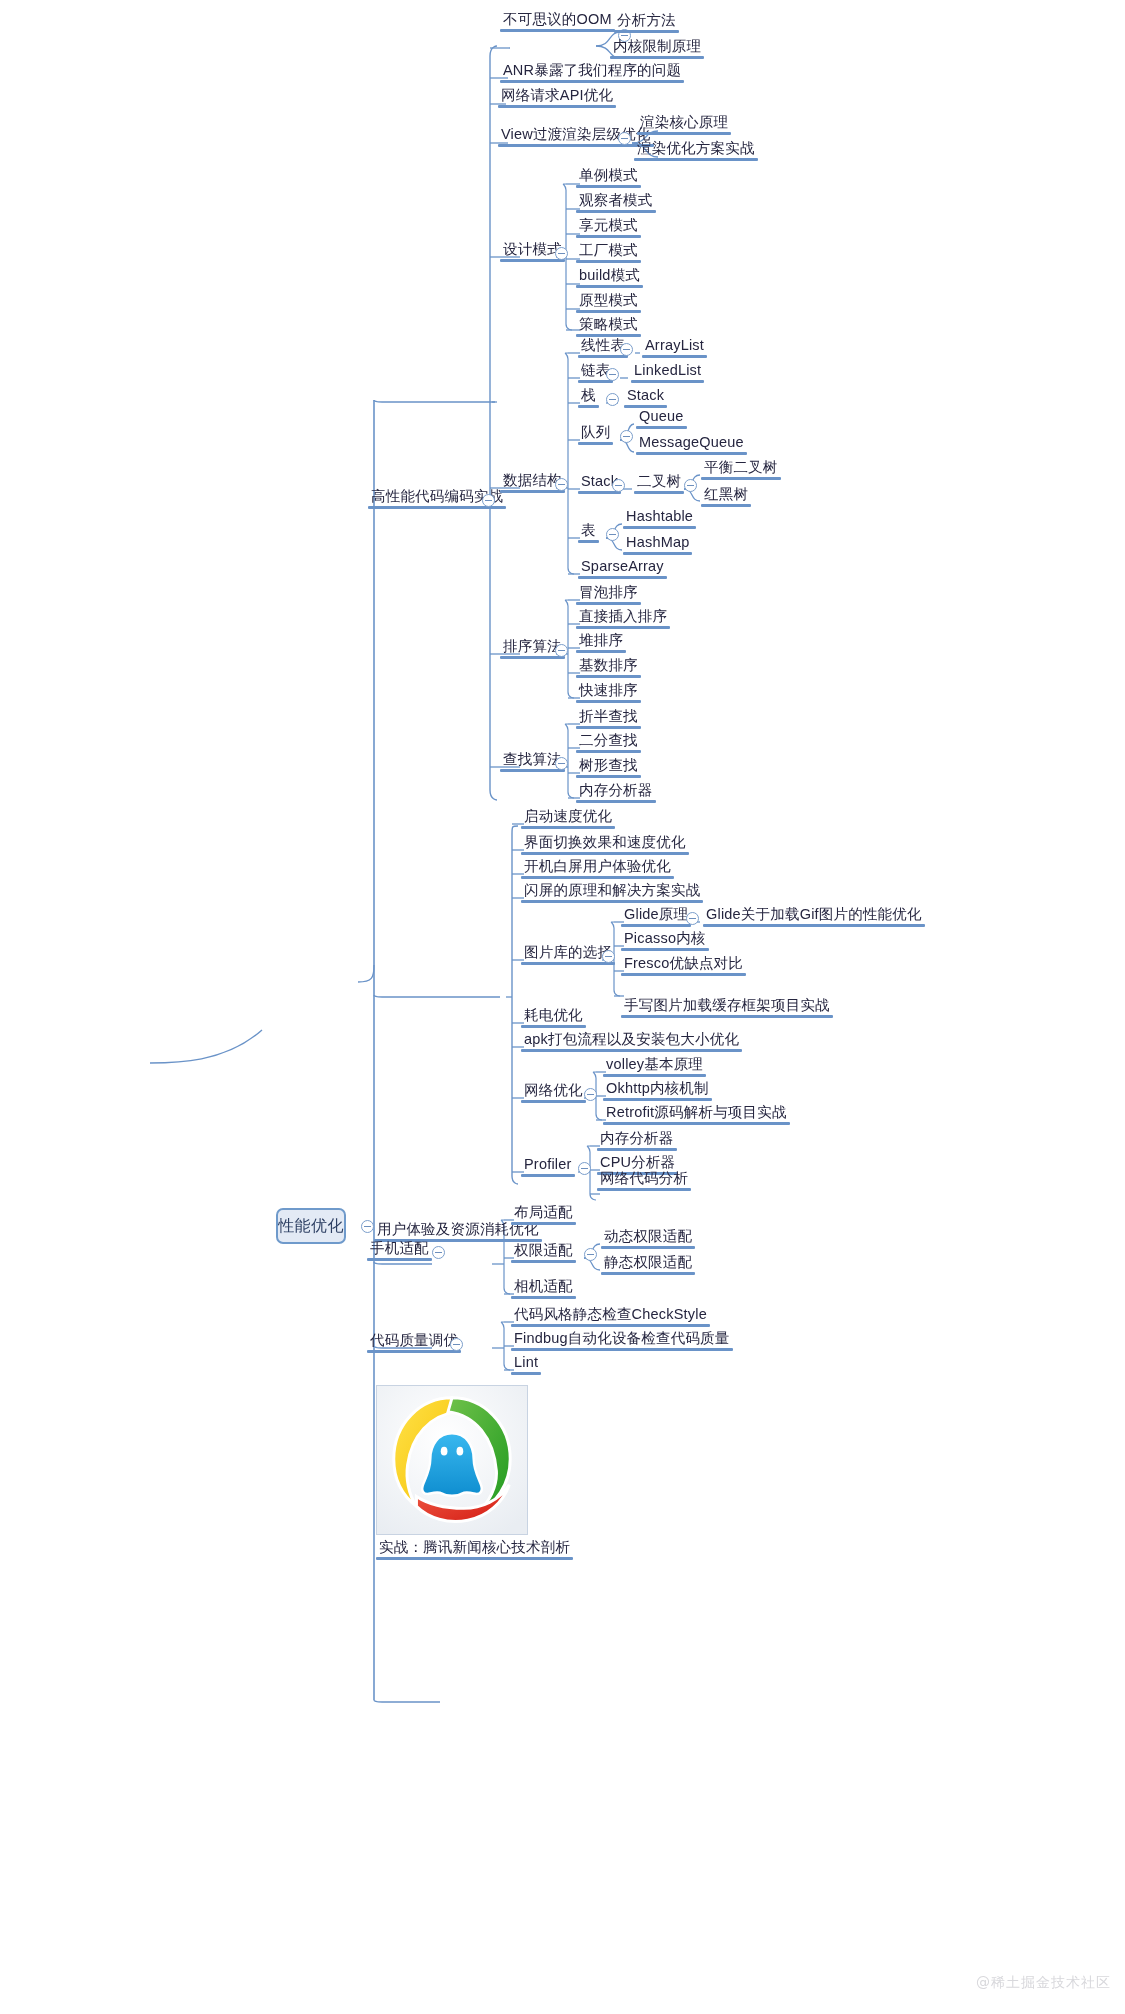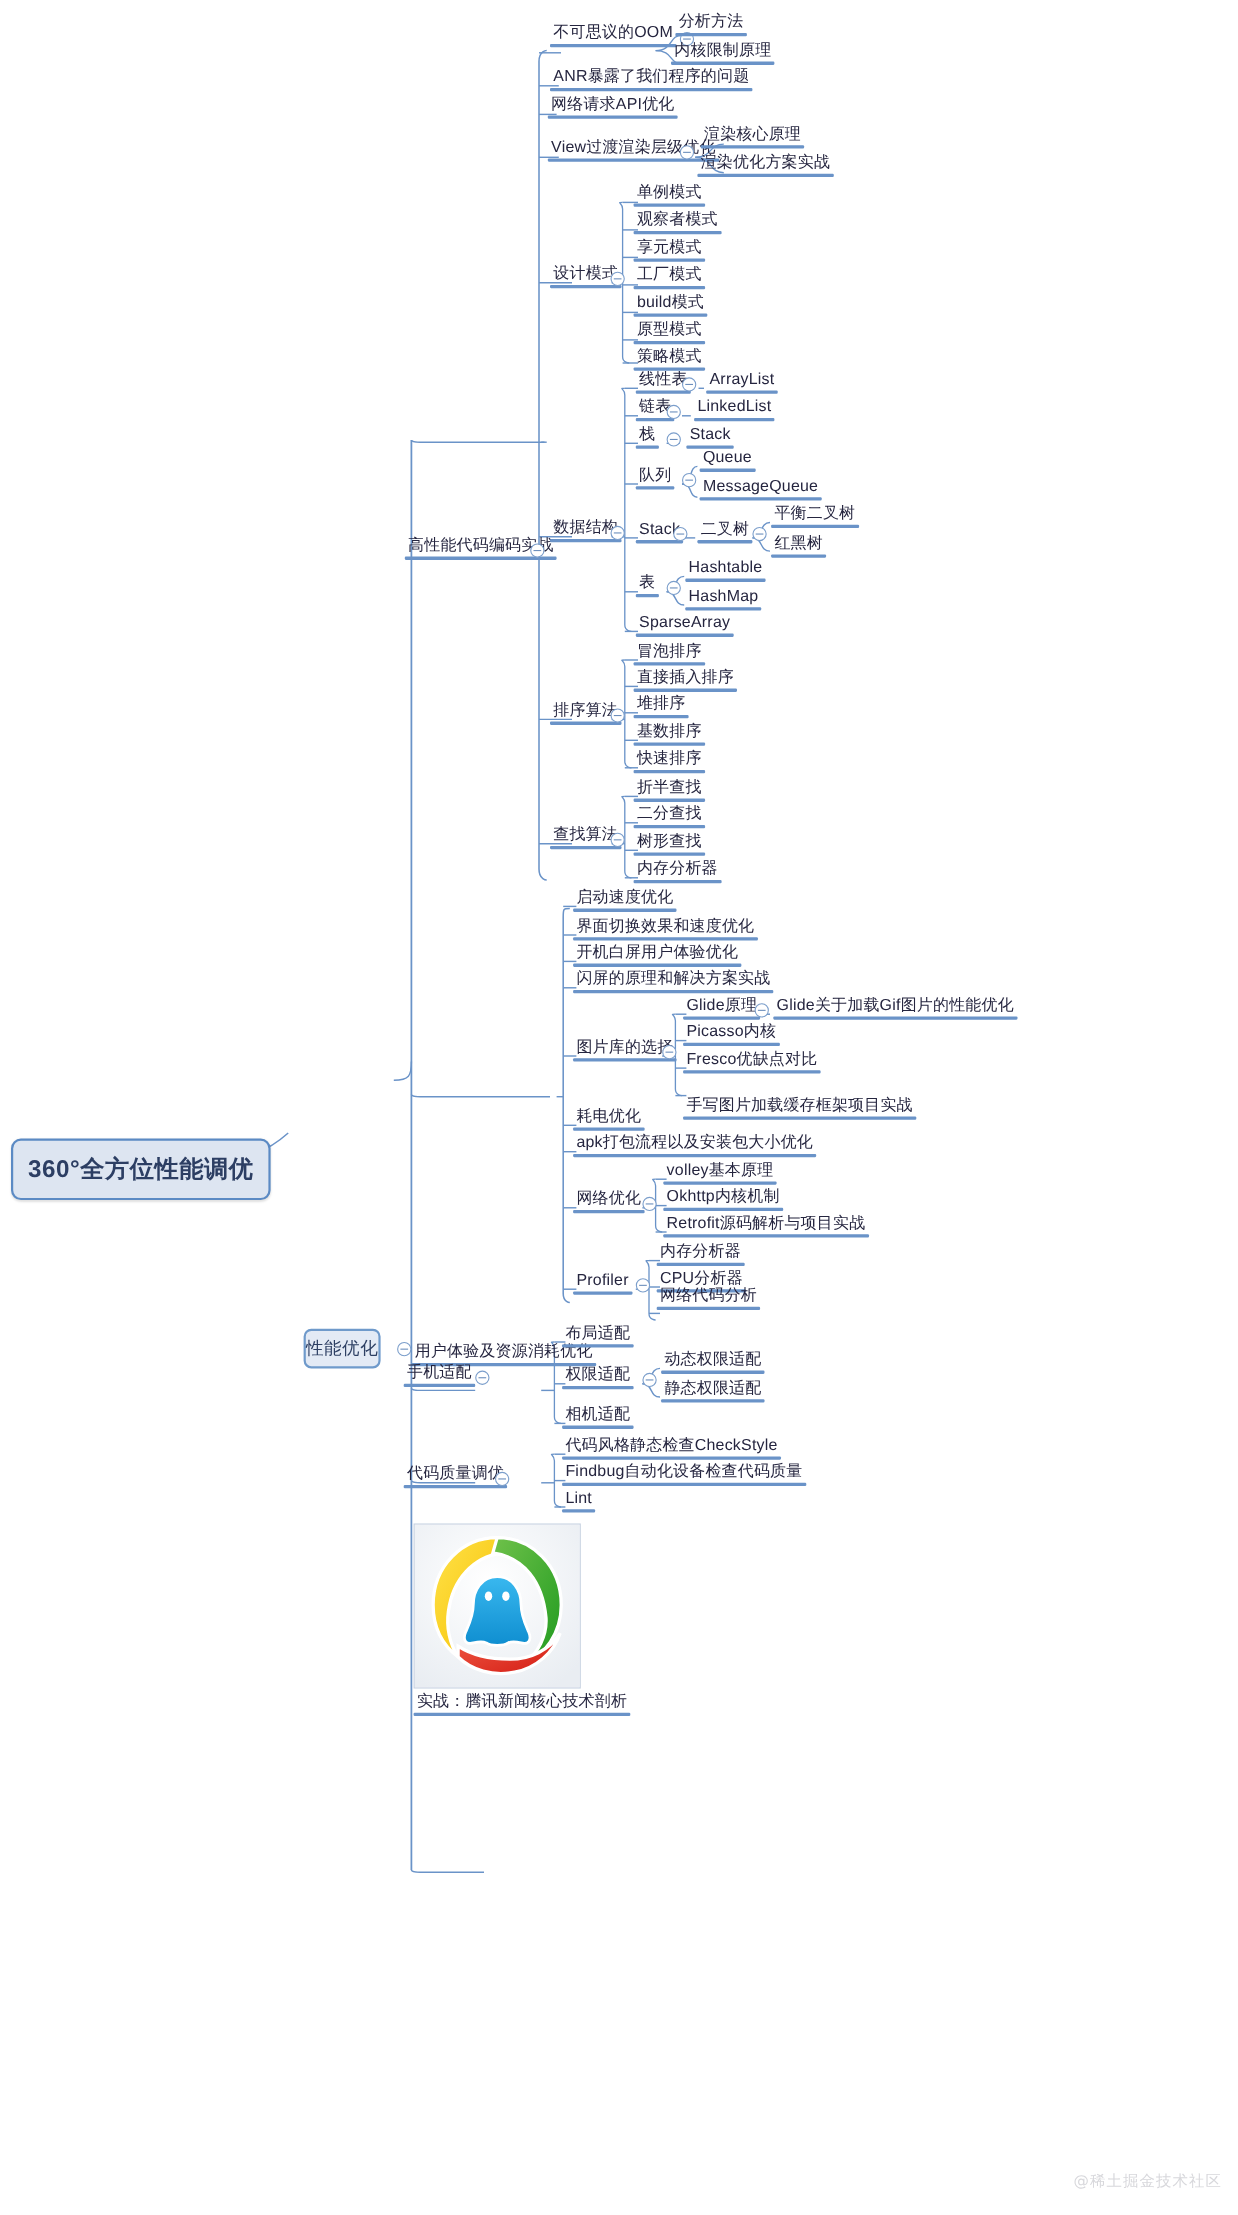--- a/index.html
+++ b/index.html
@@ -219,37 +219,36 @@
       <path d="M584 1258 C 594 1258, 590 1270, 600 1270"></path>
 
       <path d="M492 1348 L504 1348"></path>
       <path d="M504 1322 C 498 1322, 504 1322, 504 1328 L504 1364 C504 1370, 510 1370, 510 1370" stroke-width="1.2"></path>
       <path d="M504 1322 L514 1322"></path>
       <path d="M504 1346 L514 1346"></path>
       <path d="M504 1370 L514 1370"></path>
     </g>
   </svg>
 
-  <div class="root" style="left:10px;top:1035px;width:236px;height:56px;">360°全方位性能调优</div>
 
   <div class="pill" style="left:276px;top:1208px;width:70px;height:36px;">性能优化</div>
   <span class="toggle" style="left:361px;top:1220px;"></span>
 
   <div class="node bar" style="left:368px;top:488px;"><span class="txt">高性能代码编码实战</span></div>
   <span class="toggle" style="left:482px;top:494px;"></span>
 
   <div class="node bar" style="left:374px;top:1221px;"><span class="txt">用户体验及资源消耗优化</span></div>
 
   <div class="node bar" style="left:367px;top:1240px;"><span class="txt">手机适配</span></div>
   <span class="toggle" style="left:432px;top:1246px;"></span>
 
   <div class="node bar" style="left:367px;top:1332px;"><span class="txt">代码质量调优</span></div>
   <span class="toggle" style="left:450px;top:1338px;"></span>
 
-  <div class="node bar" style="left:500px;top:22px;"><span class="txt">不可思议的OOM</span></div>
+  <div class="node bar" style="left:500px;top:11px;"><span class="txt">不可思议的OOM</span></div>
   <span class="toggle" style="left:618px;top:29px;"></span>
   <div class="node bar" style="left:614px;top:12px;"><span class="txt">分析方法</span></div>
   <div class="node bar" style="left:610px;top:38px;"><span class="txt">内核限制原理</span></div>
 
   <div class="node bar" style="left:500px;top:62px;"><span class="txt">ANR暴露了我们程序的问题</span></div>
   <div class="node bar" style="left:498px;top:87px;"><span class="txt">网络请求API优化</span></div>
 
   <div class="node bar" style="left:498px;top:126px;"><span class="txt">View过渡渲染层级优化</span></div>
   <span class="toggle" style="left:618px;top:132px;"></span>
   <div class="node bar" style="left:637px;top:114px;"><span class="txt">渲染核心原理</span></div>

